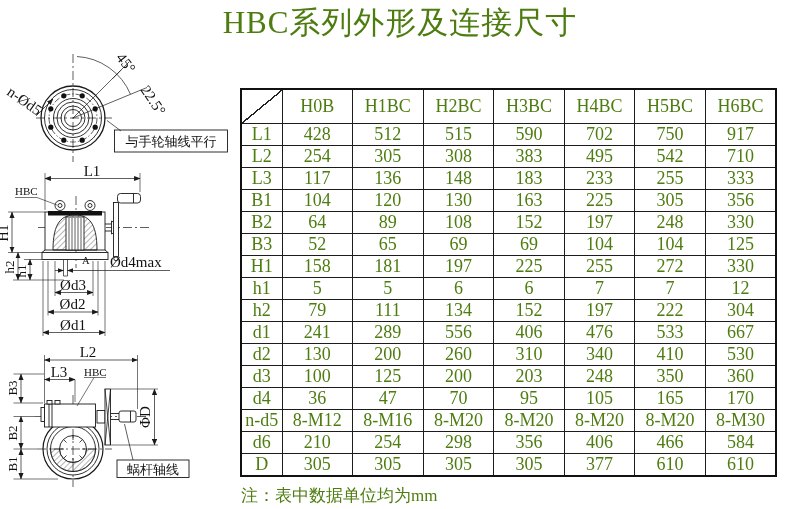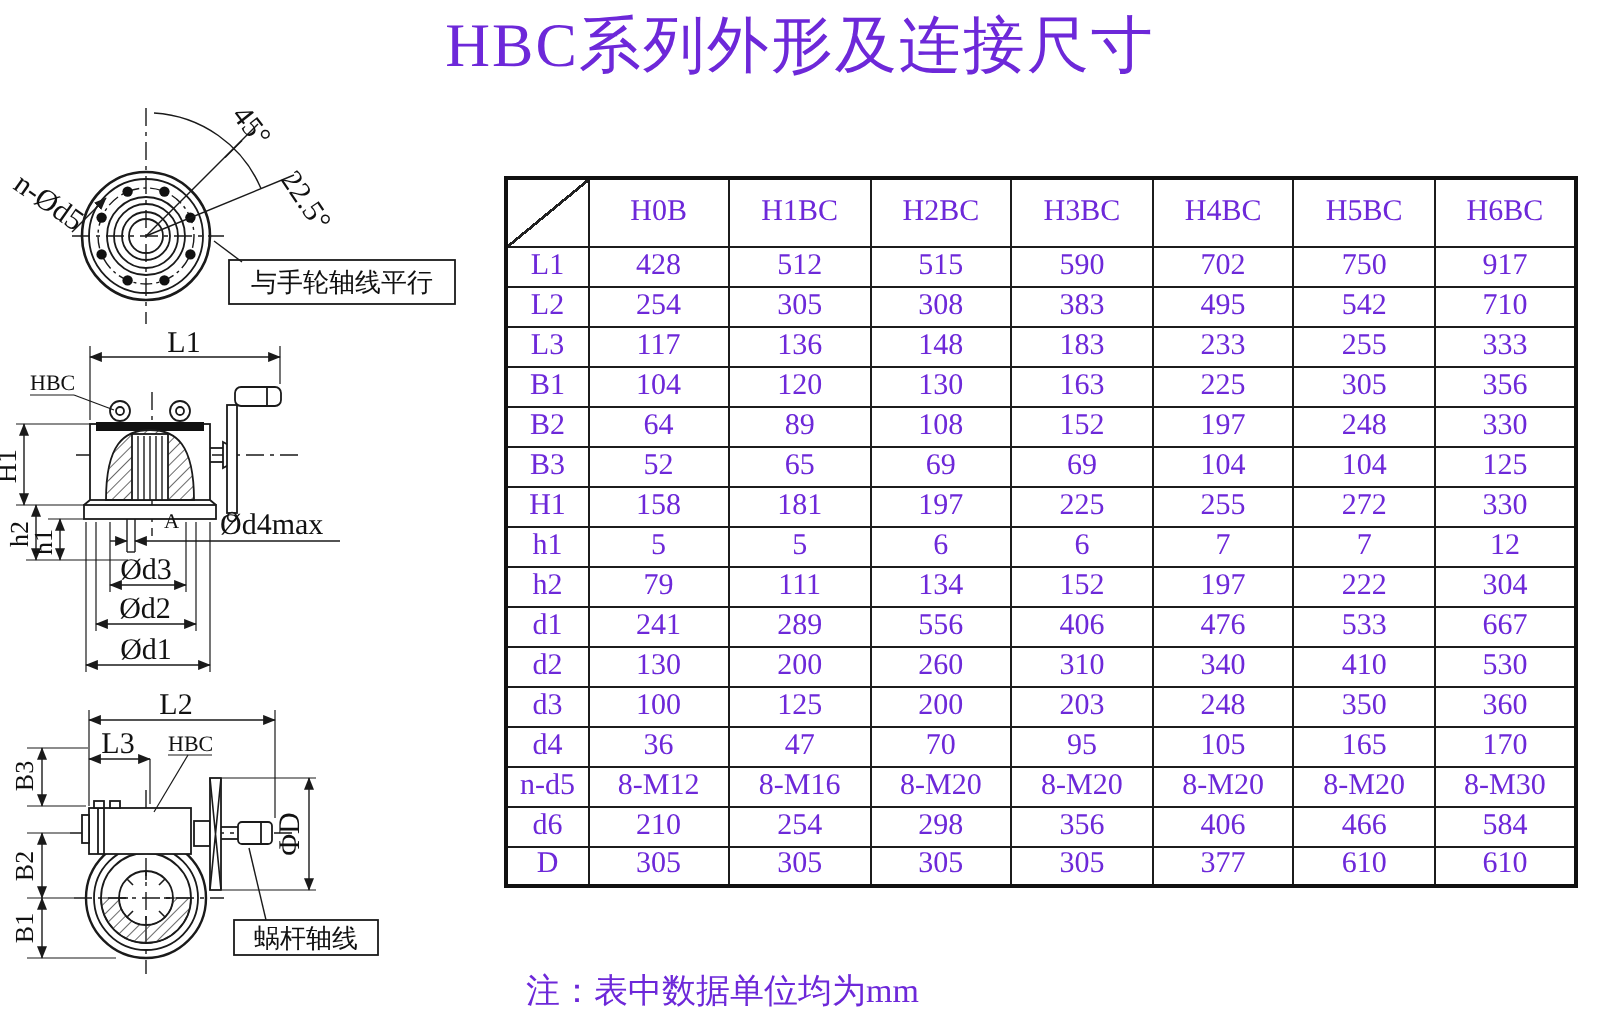--- a/index.html
+++ b/index.html
@@ -1,22 +1,22 @@
 <!DOCTYPE html>
 <html><head>
 <meta charset="utf-8">
 <style>
   html,body{margin:0;padding:0;background:#fff;}
   .page{position:relative;width:800px;height:509px;background:#fff;overflow:hidden;
-        font-family:"Liberation Serif","DejaVu Serif",serif;color:#6d28d9;}
+        font-family:"Liberation Serif","DejaVu Serif",serif;color:#4d7c0f;}
   .title{position:absolute;top:2px;left:0;width:100%;text-align:center;
          font-size:31px;letter-spacing:1px;white-space:nowrap;}
-  .note{position:absolute;left:263px;top:484px;font-size:17px;white-space:nowrap;text-align:right;}
-  .dims-table{position:absolute;left:252px;top:88px;width:537px;height:288px;
-              border-collapse:collapse;table-layout:fixed;font-size:15px;}
+  .note{position:absolute;left:241px;top:484px;font-size:17px;white-space:nowrap;text-align:right;}
+  .dims-table{position:absolute;left:240px;top:88px;width:537px;height:288px;
+              border-collapse:collapse;table-layout:fixed;font-size:18px;}
   .dims-table td,.dims-table th{border:1px solid #1c1c1c;text-align:center;vertical-align:middle;
               padding:0;font-weight:normal;overflow:hidden;white-space:nowrap;}
   .dims-table{border:2px solid #111;}
   .dims-table tr.head{height:34px;}
   .dims-table tbody tr{height:20px;}
   th.diag{background:linear-gradient(to bottom right,transparent 48.8%,#222 48.8%,#222 51.6%,transparent 51.6%);}
   svg text{font-family:"Liberation Serif","DejaVu Serif",serif;fill:#111;}
   svg .cjk{font-size:13px;}
   svg line,svg path,svg rect,svg circle{vector-effect:none;}
 </style>

